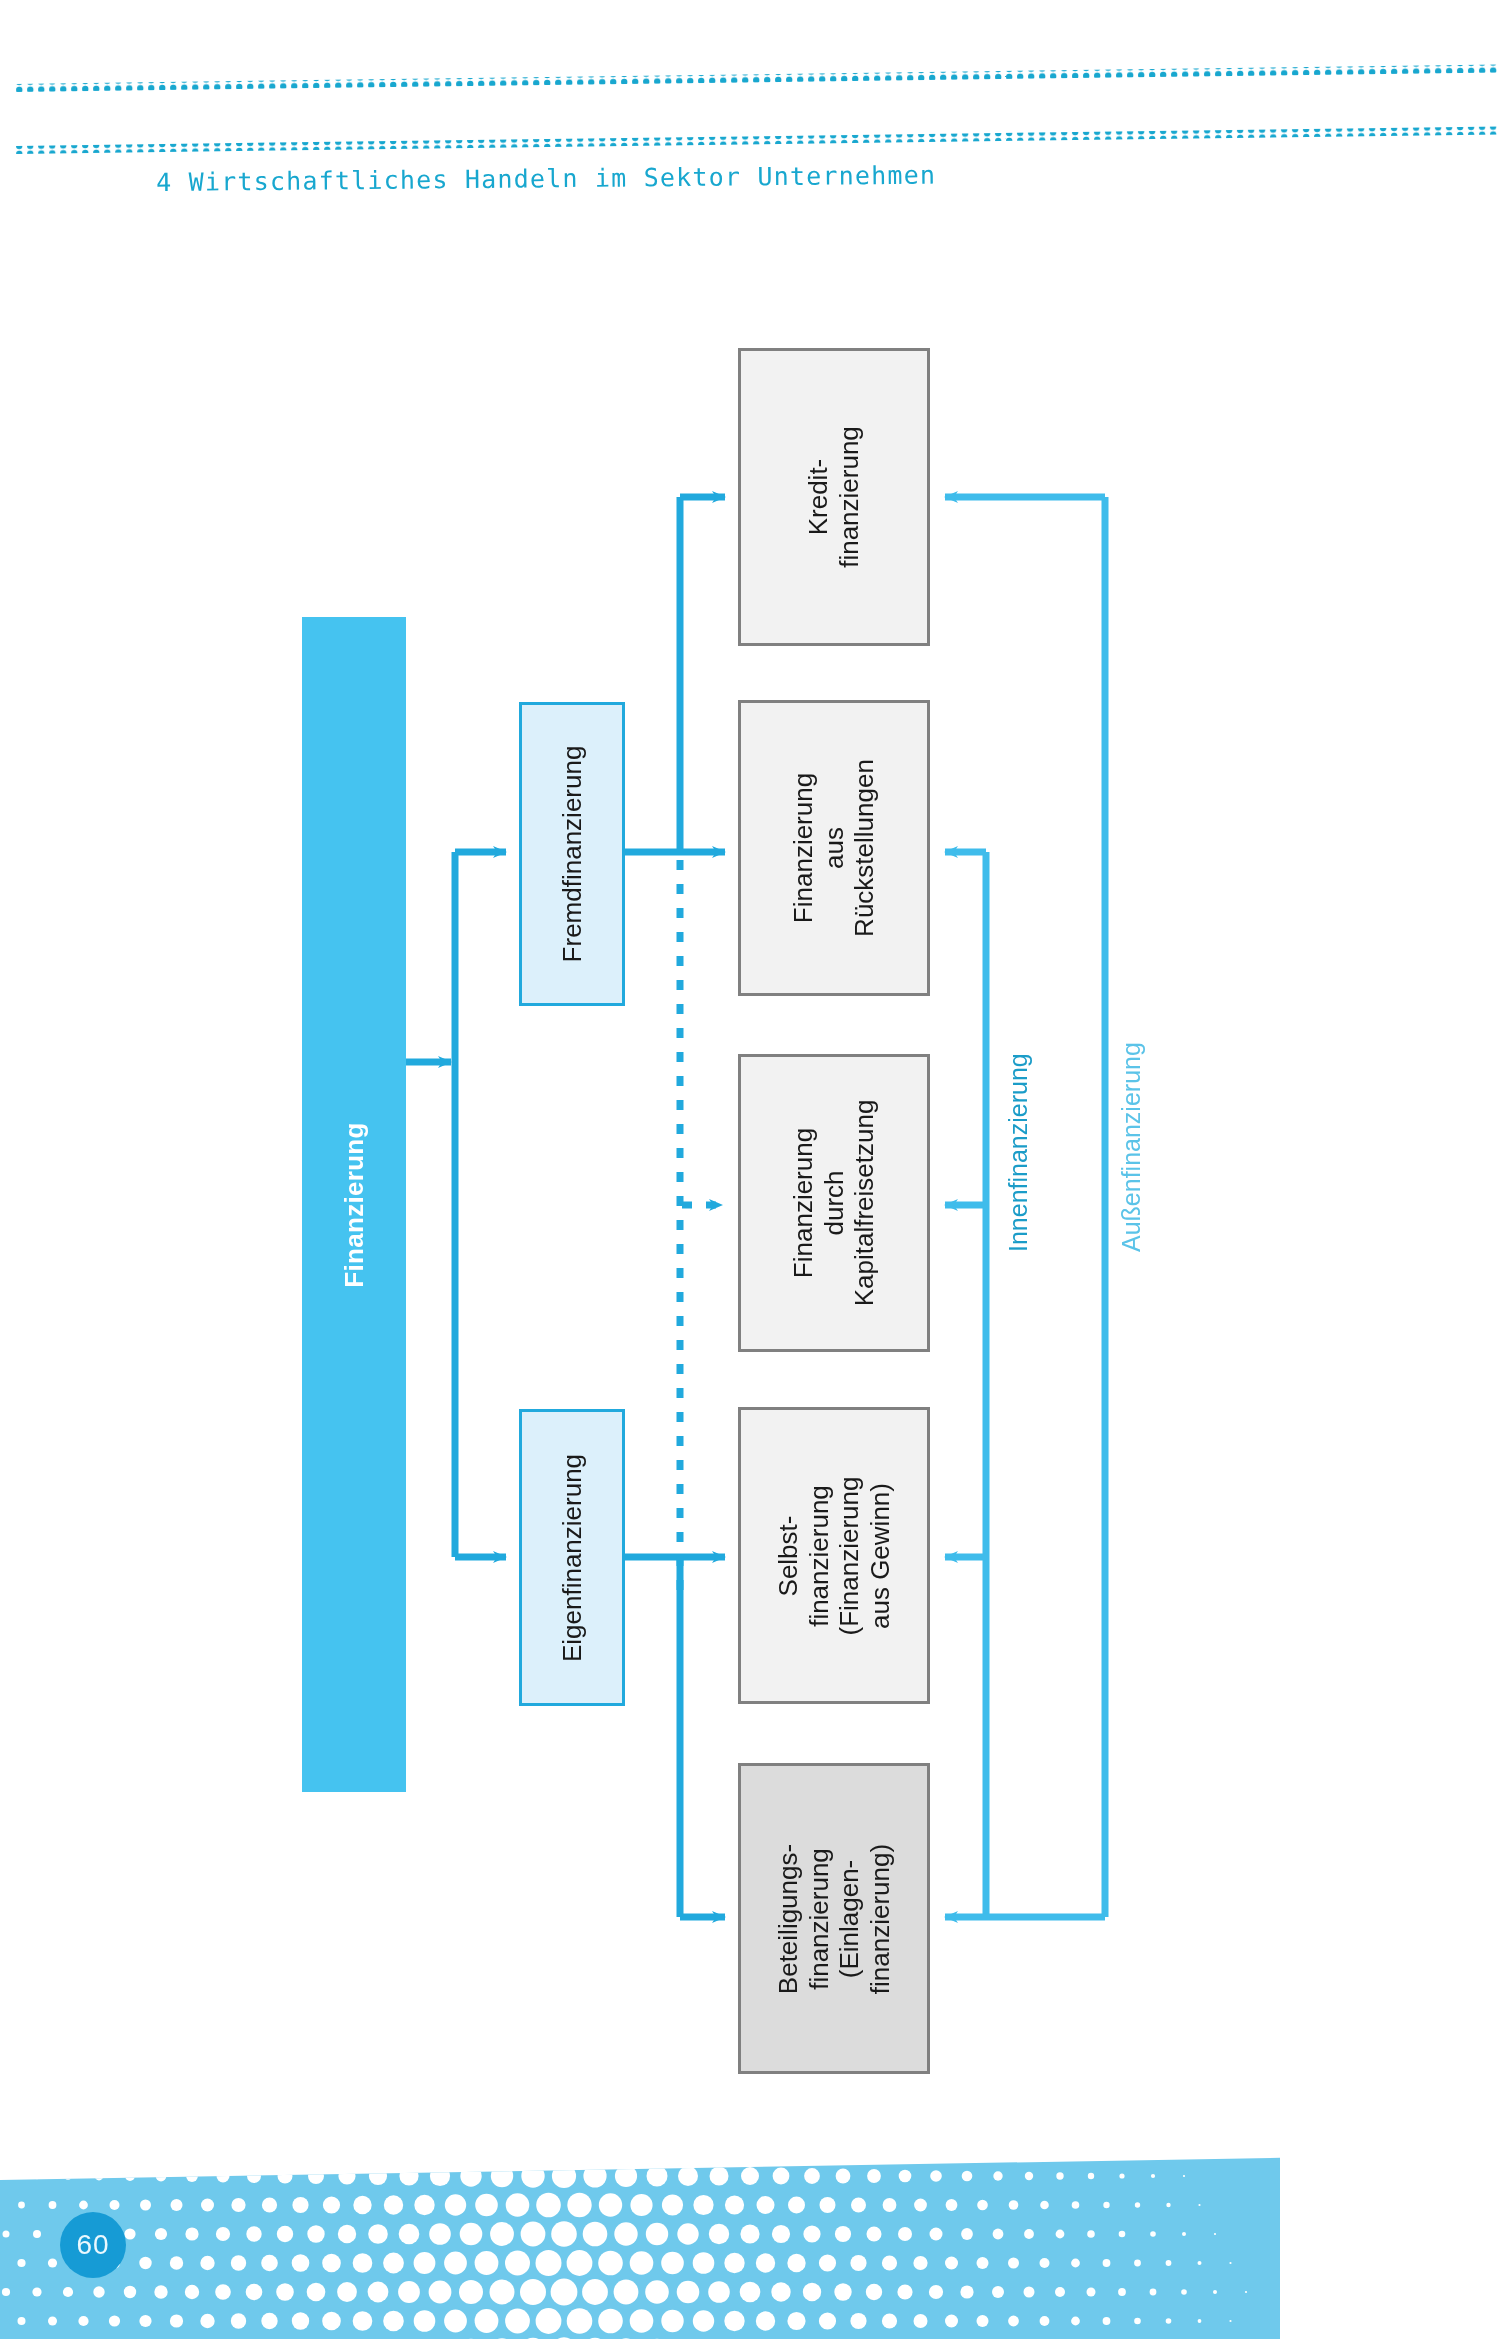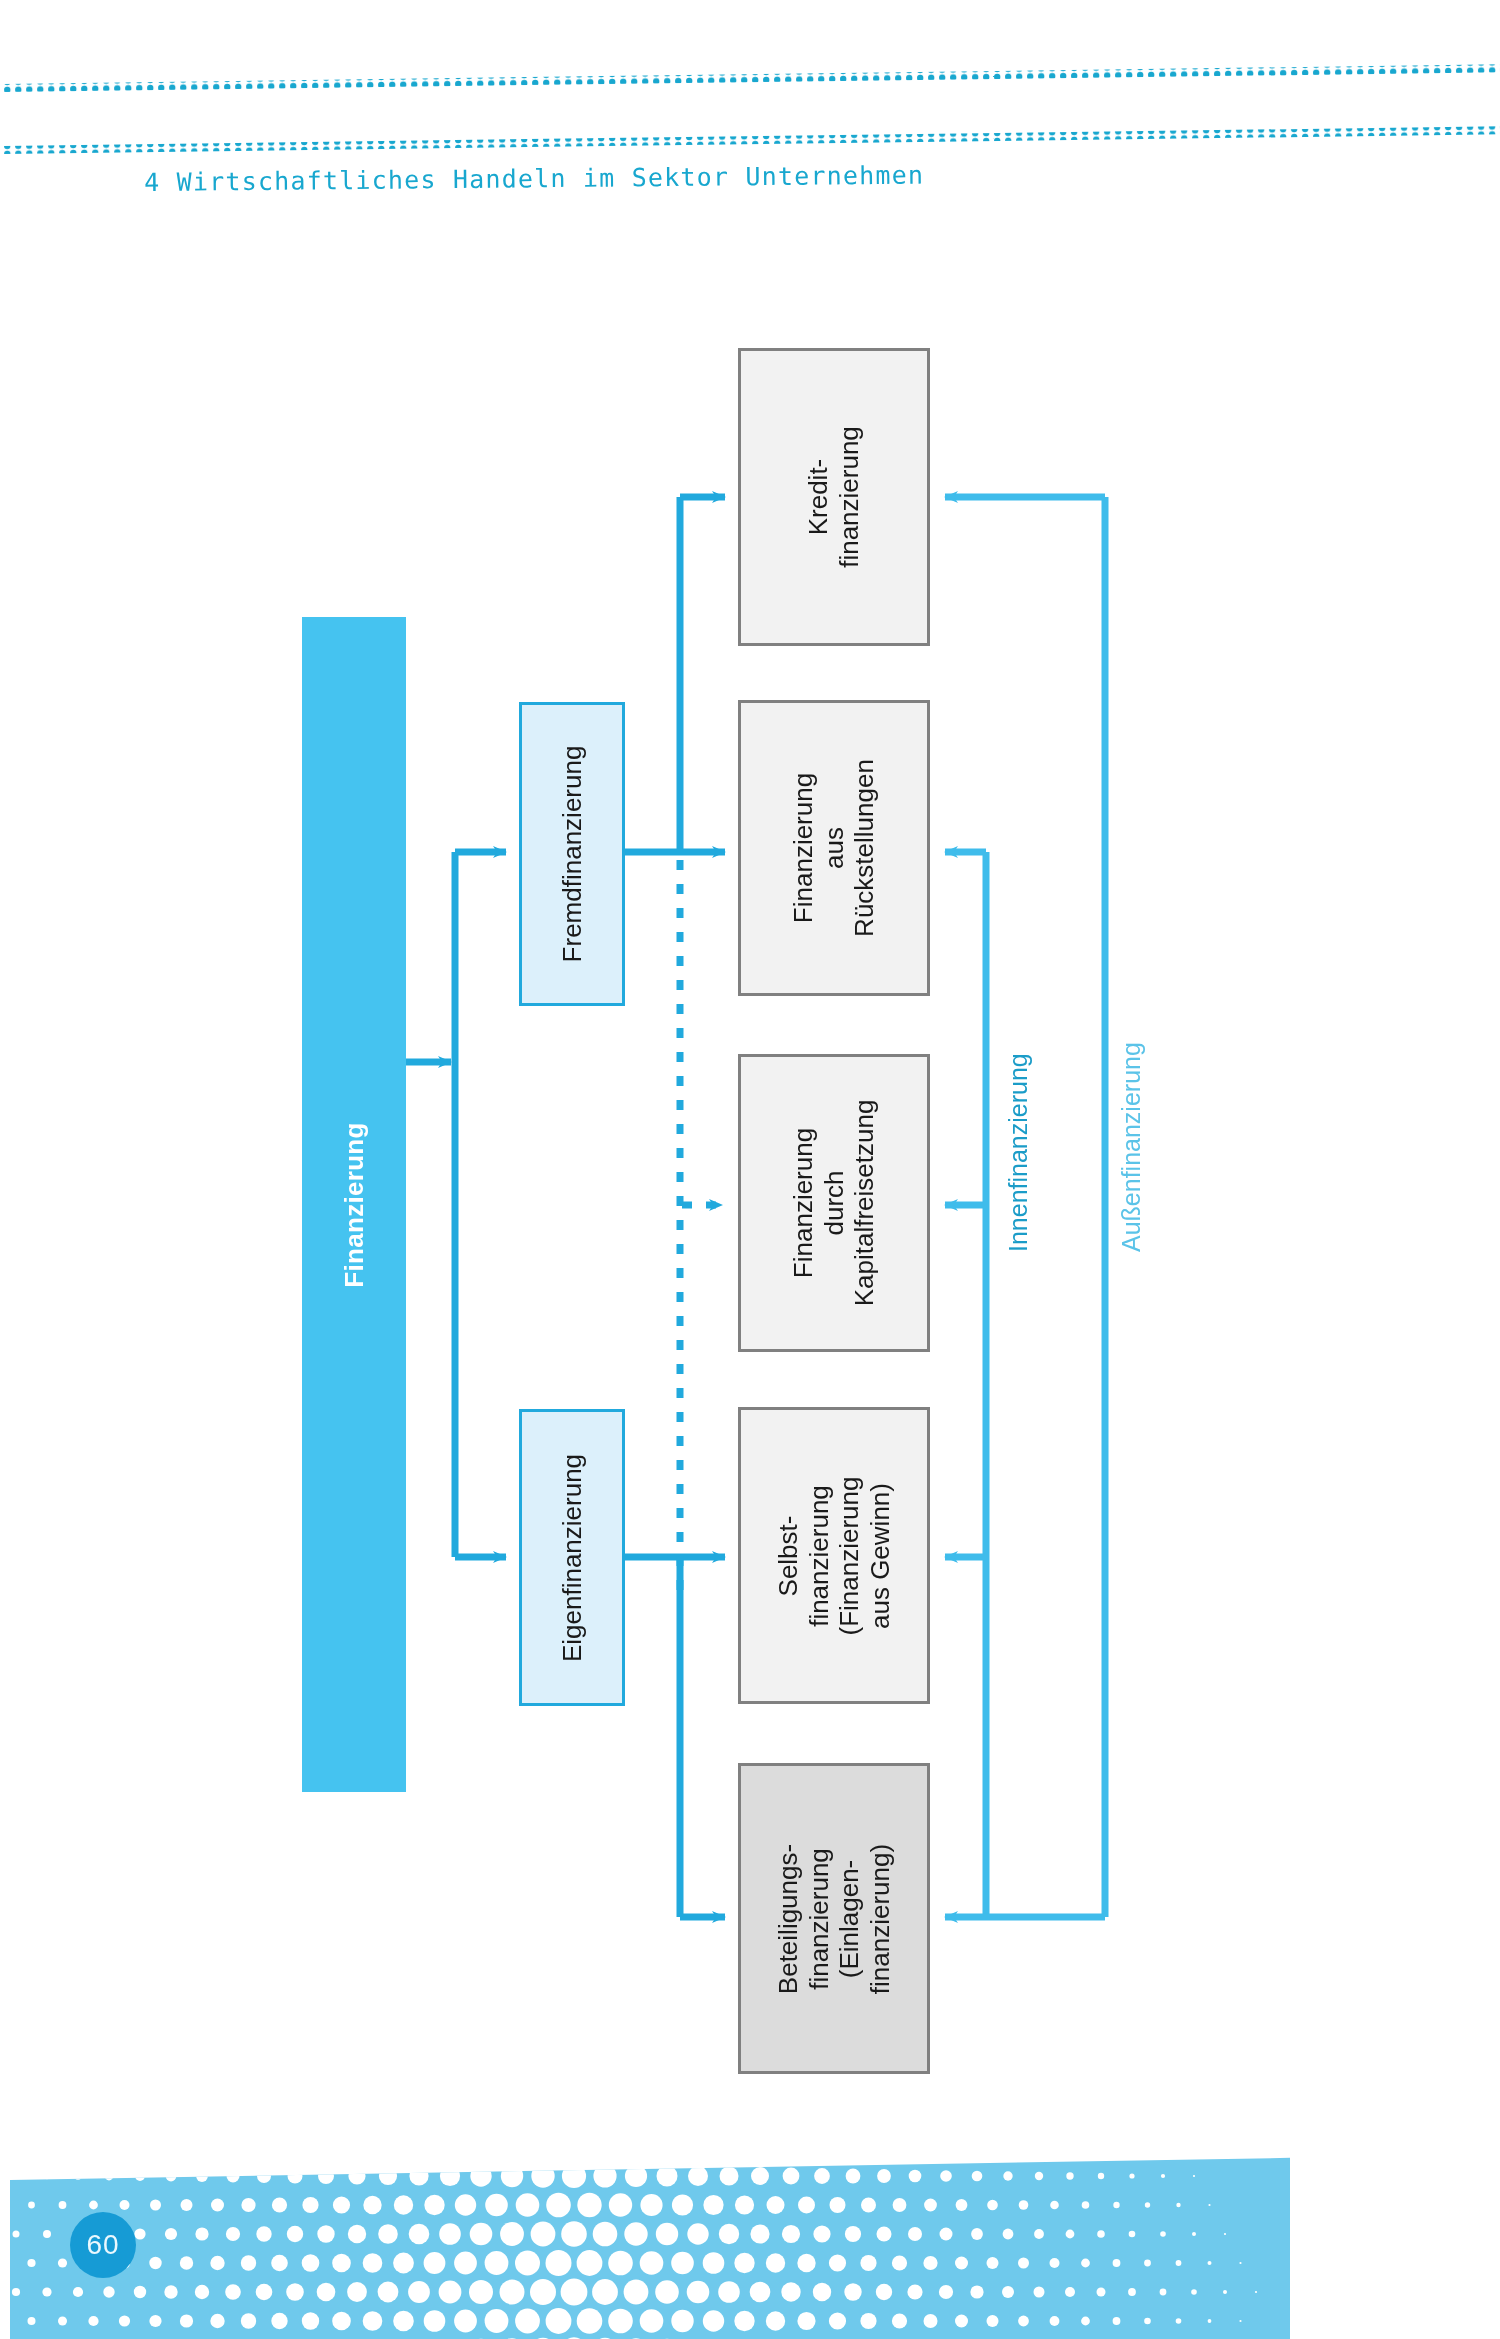--- a/index.html
+++ b/index.html
@@ -6,21 +6,21 @@
   body{
     width:1500px;height:2339px;
     background:#ffffff;
     font-family:"Liberation Sans", sans-serif;
     overflow:hidden;
     position:relative;
   }
   .page{position:absolute;inset:0;}
 
   
-  .header{position:absolute;left:4px;top:60px;width:1284px;height:110px;}
+  .header{position:absolute;left:16px;top:60px;width:1284px;height:110px;}
   .header svg{position:absolute;left:0;top:0;}
   .header-title{
     position:absolute;
     left:140px;top:108px;
     font-family:"DejaVu Sans Mono","Liberation Mono",monospace;
     font-size:25px;
     letter-spacing:1.2px;
     color:#18A7CF;
     white-space:nowrap;
     transform:rotate(-0.55deg);
@@ -86,21 +86,21 @@
     position:absolute;
     white-space:nowrap;
     font-size:25px;
     transform-origin:left top;
     transform:rotate(-90deg);
   }
   #lbl-innen{left:1004px;top:1252px;color:#1B9CC8;}
   #lbl-aussen{left:1117px;top:1252px;color:#5BC3E8;}
 
   
-  .footer{position:absolute;left:10px;bottom:0;width:1280px;height:199px;overflow:hidden;}
+  .footer{position:absolute;left:0;bottom:0;width:1280px;height:199px;overflow:hidden;}
   .footer svg{position:absolute;left:0;top:0;}
   .pagenum{
     position:absolute;left:60px;top:2212px;
     width:66px;height:66px;border-radius:50%;
     background:#169BD5;
     color:#EAF8FE;
     font-size:28px;
     display:flex;align-items:center;justify-content:center;
     letter-spacing:1px;
   }

